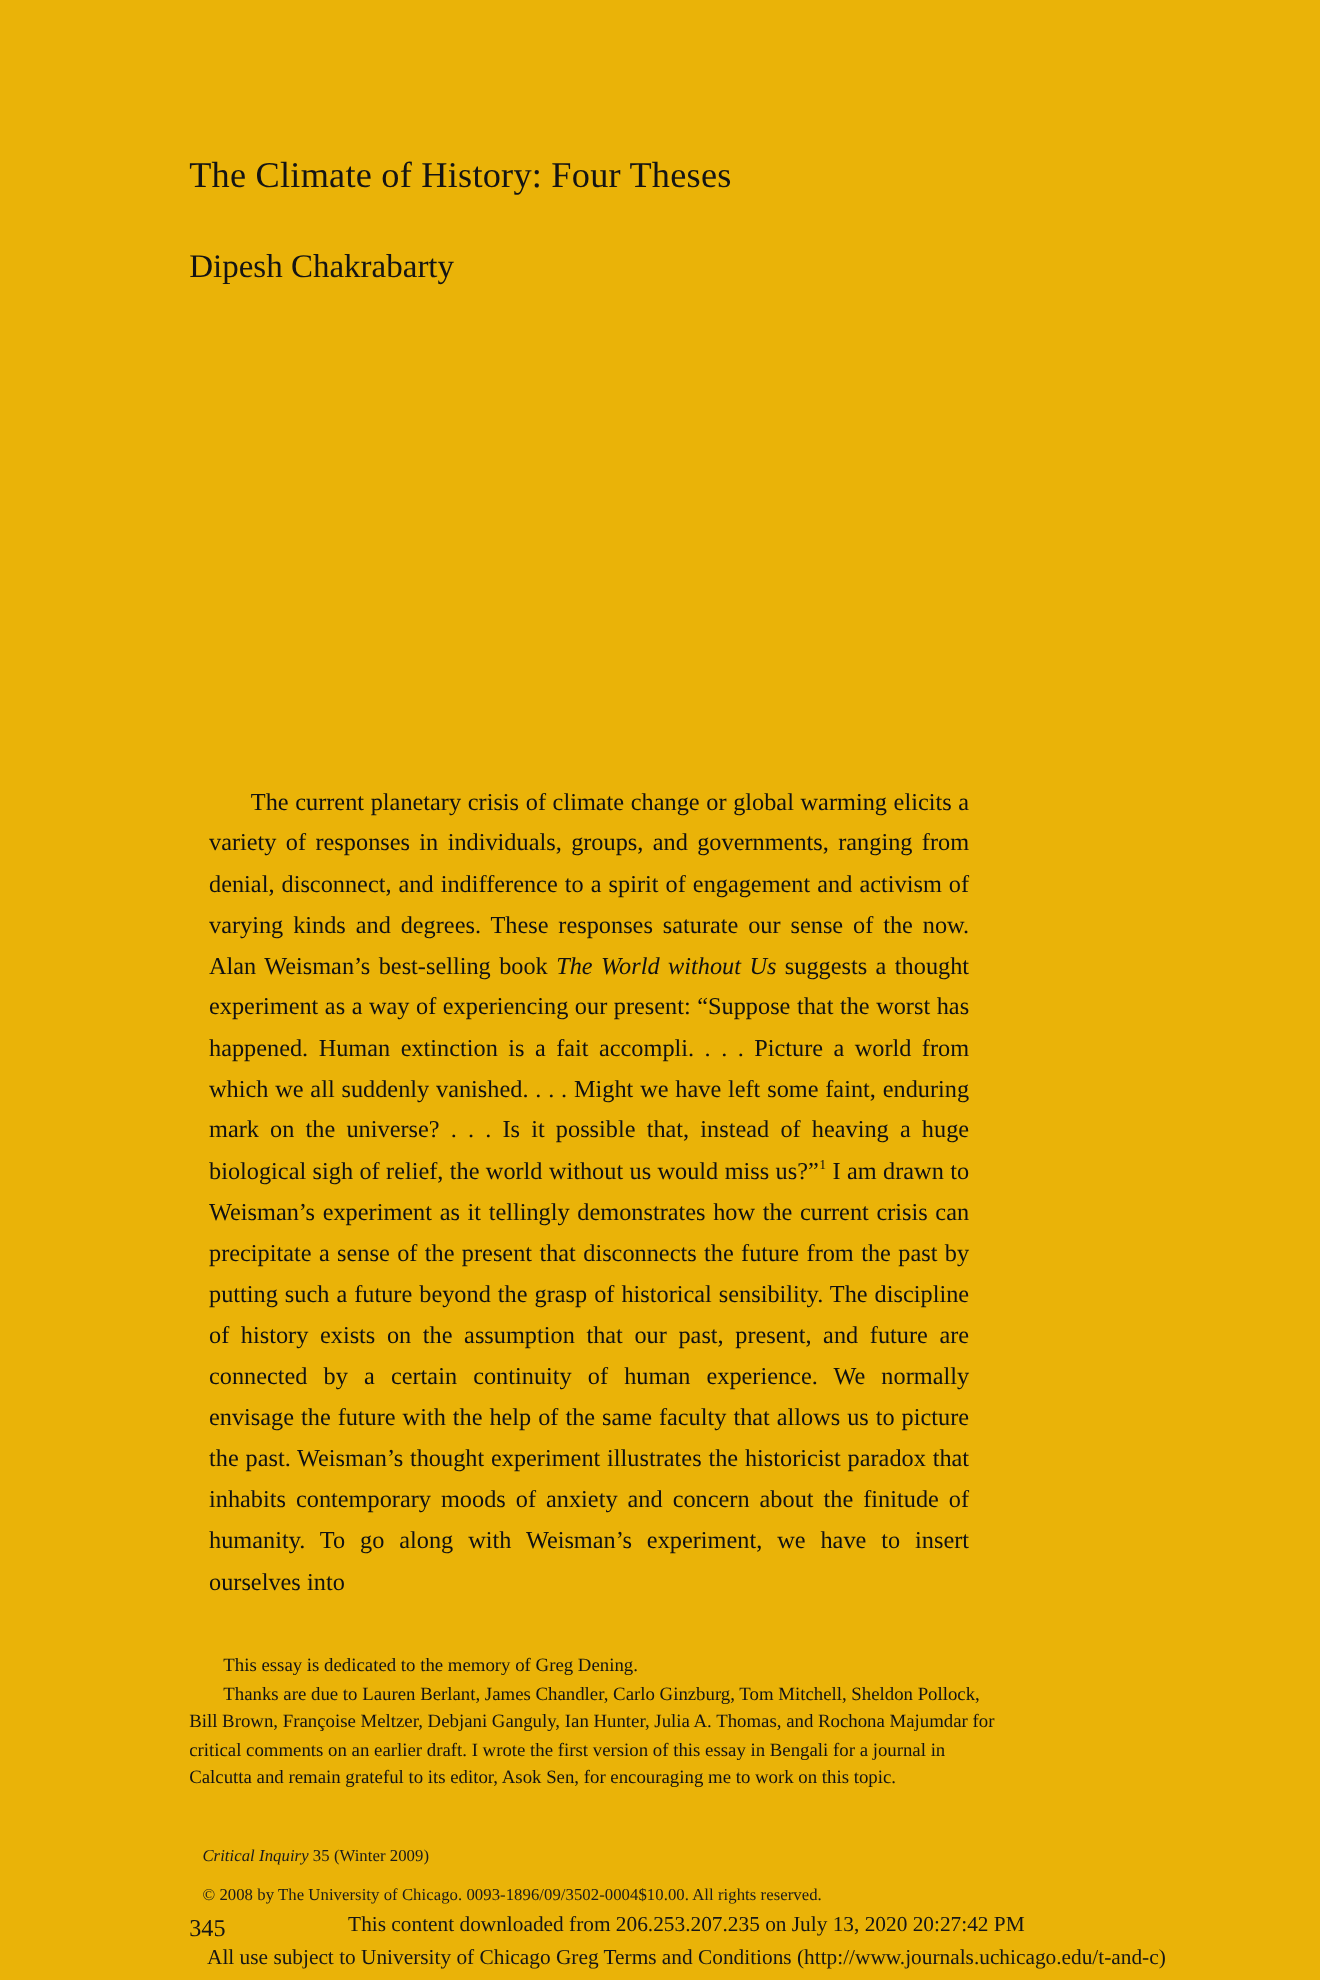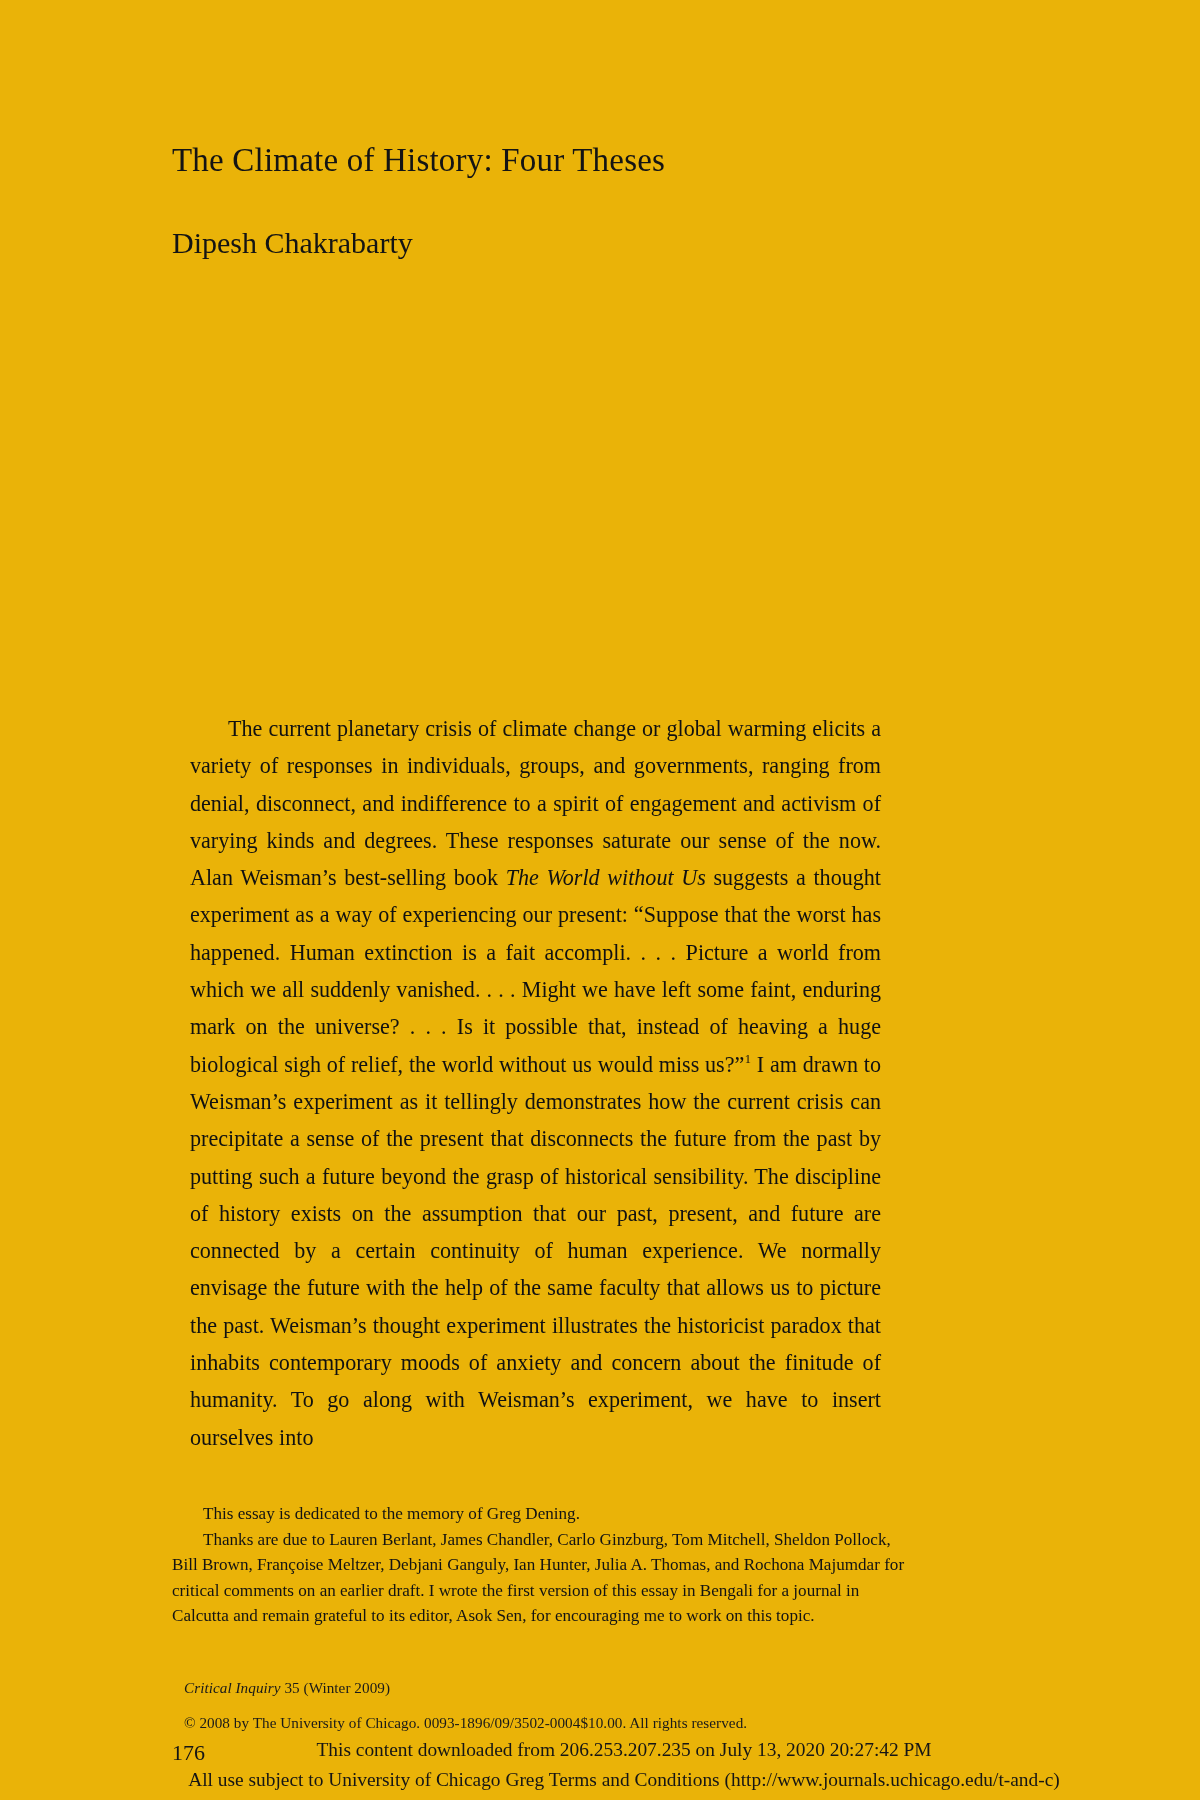--- a/index.html
+++ b/index.html
@@ -144,20 +144,20 @@
   <div class="notes-block">
     <p class="note indent">This essay is dedicated to the memory of Greg Dening.</p>
     <p class="note indent">Thanks are due to Lauren Berlant, James Chandler, Carlo Ginzburg, Tom Mitchell, Sheldon Pollock, Bill Brown, Françoise Meltzer, Debjani Ganguly, Ian Hunter, Julia A. Thomas, and Rochona Majumdar for critical comments on an earlier draft. I wrote the first version of this essay in Bengali for a journal in Calcutta and remain grateful to its editor, Asok Sen, for encouraging me to work on this topic.</p>
   </div>
 
   <div class="credit-block">
     <p class="credit-line"><i>Critical Inquiry</i><span> 35 (Winter 2009)</span></p>
     <p class="credit-line">© 2008 by The University of Chicago. 0093-1896/09/3502-0004$10.00. All rights reserved.</p>
   </div>
 
-  <div class="page-number">176</div>
+  <div class="page-number">345</div>
 
   <div class="footer-stamp">
     <span class="line">This content downloaded from 206.253.207.235 on July 13, 2020 20:27:42 PM</span>
     <span class="line">All use subject to University of Chicago Greg Terms and Conditions (http://www.journals.uchicago.edu/t-and-c)</span>
   </div>
 
 </div>
 
 </body></html>

